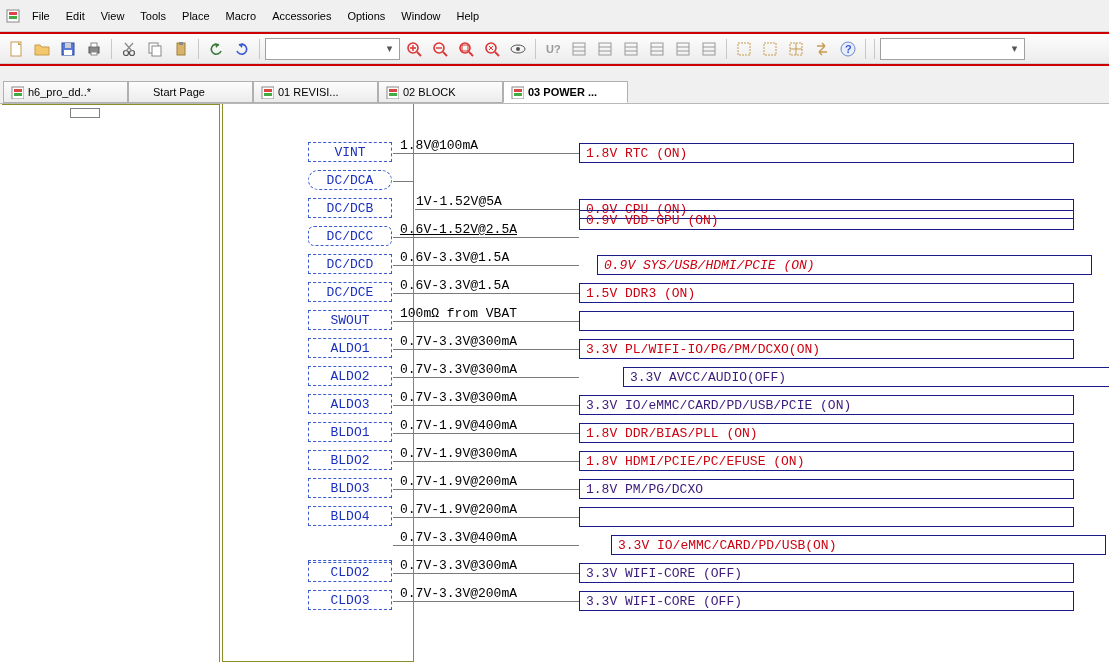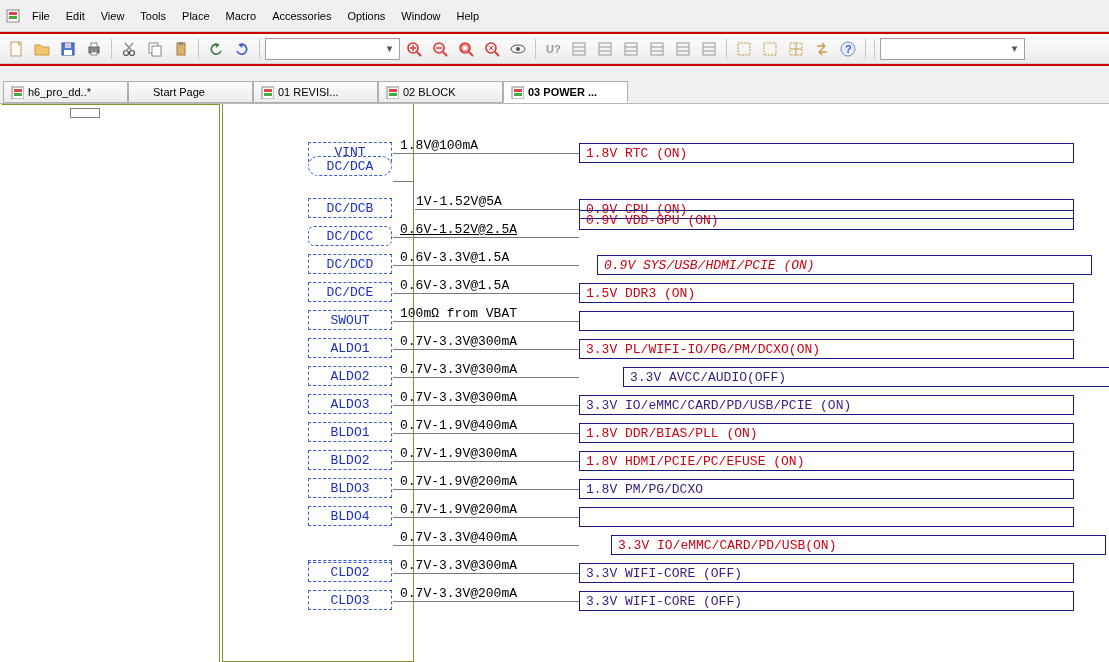--- a/index.html
+++ b/index.html
@@ -273,21 +273,21 @@
 
 <div class="canvas">
   <div class="small-box" style="left:70px; top:4px;"></div>
   <div class="olive-border" style="left:2px; top:0; width:218px; height:580px; border-left:none; border-bottom:none;"></div>
   <div class="olive-border" style="left:222px; top:0; width:192px; height:558px; border-bottom:1px solid #8a8f25; border-top:none;"></div>
   <div id="rows-container">
       <div class="rail" style="left: 308px; top: 38px;">VINT</div>
       <div class="spec" style="left: 400px; top: 34px;">1.8V@100mA</div>
       <div class="wire h" style="left: 393px; top: 49px; width: 186px;"></div>
       <div class="net red" style="left: 579px; top: 39px;">1.8V RTC (ON)</div>
-      <div class="rail" style="left: 308px; top: 52px; border-radius: 10px;">DC/DCA</div>
+      <div class="rail" style="left: 308px; top: 66px; border-radius: 10px;">DC/DCA</div>
       <div class="wire h" style="left: 393px; top: 77px; width: 20px;"></div>
       <div class="wire v" style="left: 413px; top: 77px; height: 28px;"></div>
       <div class="rail" style="left: 308px; top: 94px;">DC/DCB</div>
       <div class="spec" style="left: 416px; top: 90px;">1V-1.52V@5A</div>
       <div class="wire h" style="left: 415px; top: 105px; width: 164px;"></div>
       <div class="net red" style="left: 579px; top: 95px;">0.9V CPU (ON)</div>
       <div class="rail" style="left: 308px; top: 122px; border-radius: 6px;">DC/DCC</div>
       <div class="spec" style="left: 400px; top: 118px; text-decoration: underline;">0.6V-1.52V@2.5A</div>
       <div class="wire h" style="left: 393px; top: 133px; width: 186px;"></div>
       <div class="net red" style="left: 579px; top: 106px;">0.9V VDD-GPU (ON)</div>

